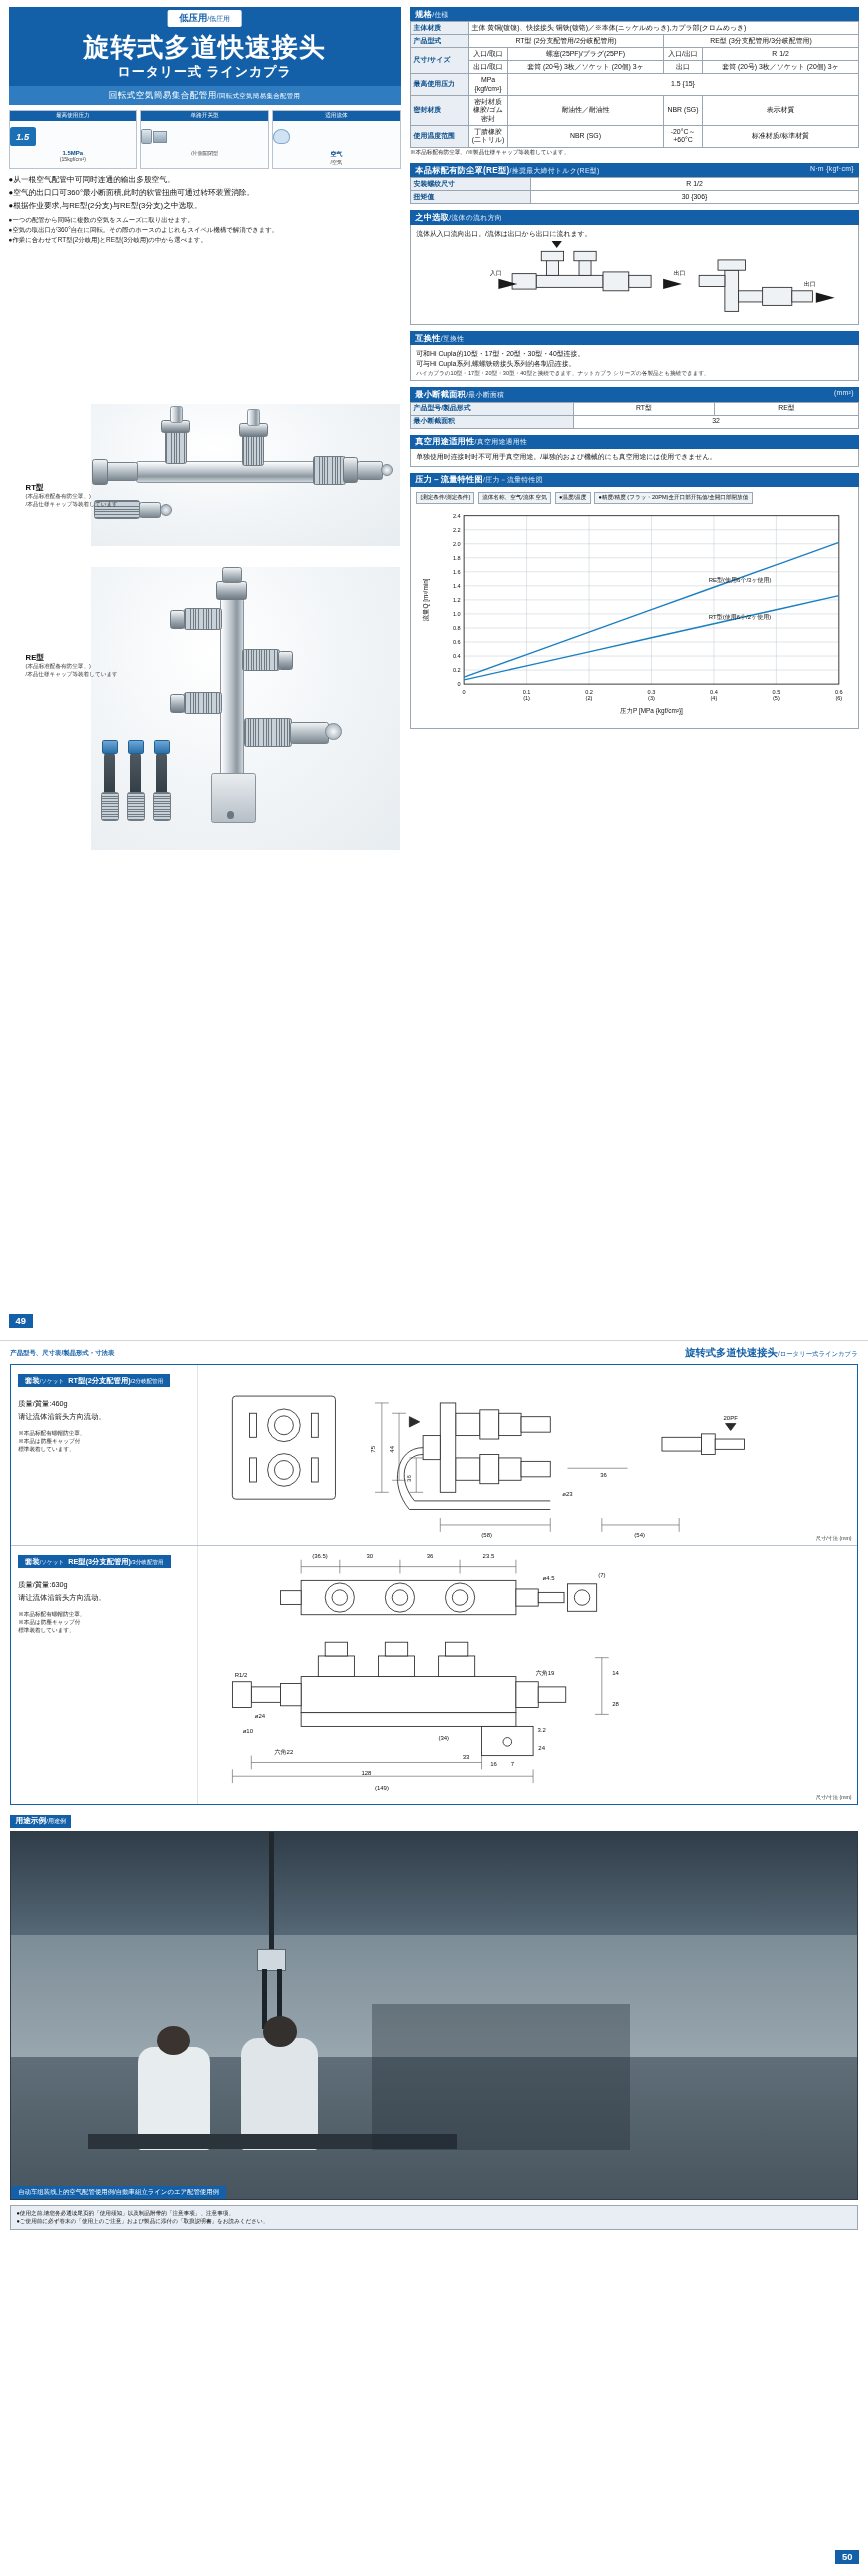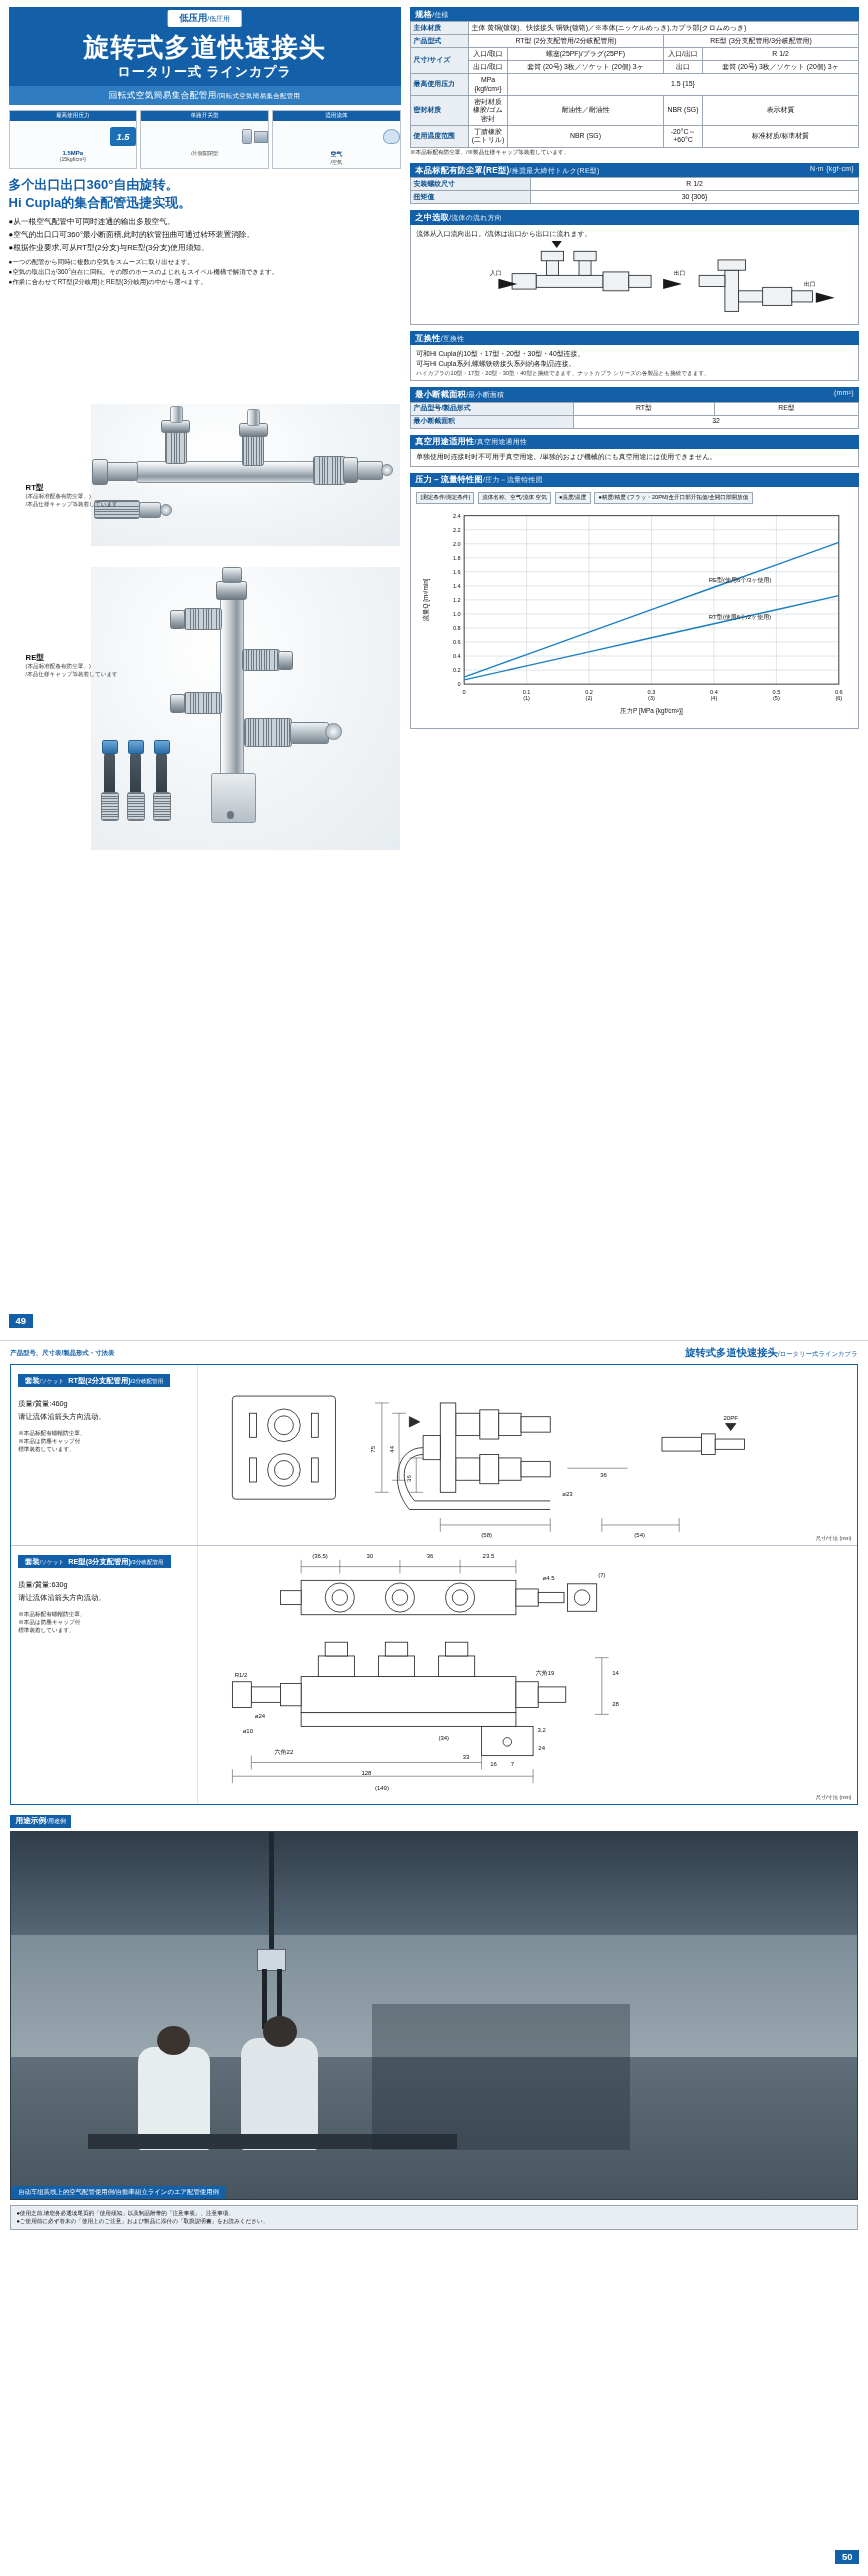--- a/index.html
+++ b/index.html
@@ -59,21 +59,21 @@
   
   .icons { display:flex; gap:3.4px; margin-top:5.2px; }
   .icon-box {
     flex:1; border:0.9px solid #b9c4ce; text-align:center; padding:1.7px 0 2.6px 0;
     background:#fbfcfd;
   }
   .icon-box .cap {
     background:#1360a8; color:#fff; font-size:5.6px; padding:0.9px 0; display:block;
     margin:-1.7px 0 2.6px 0;
   }
-  .icon-art { height:26px; display:flex; align-items:center; justify-content:flex-end;font-style:italic; }
+  .icon-art { height:26px; display:flex; align-items:center; justify-content:flex-start;font-style:italic; }
   .icon-box .val { font-size:6px; color:#0d4f8b; font-weight:bold; }
   .icon-box .val2 { font-size:5.2px; color:#444; }
 
   .badge15 {
     width:26px;height:19px;border-radius:2.6px;background:#1a6fb5;color:#fff;
     display:flex;align-items:center;justify-content:center;font-size:9.4px;font-weight:bold;
   }
   .arrowset { display:flex; align-items:center; gap:1.7px; }
   .cyl { width:10.3px;height:15.5px;background:linear-gradient(#dfe7ee,#9fb0bf);border:0.9px solid #7e8d9a;border-radius:1.7px;}
   .cyl2 { width:13.7px;height:12px;background:linear-gradient(#cfdae4,#8fa3b3);border:0.9px solid #7e8d9a;}
@@ -237,29 +237,25 @@
       <div class="icon-box">
         <span class="cap">适用流体</span>
         <div class="icon-art">
           <div class="airb"></div>
         </div>
         <div class="val">空气</div>
         <div class="val2">/空気</div>
       </div>
     </div>
 
-    <div class="headline">
-      <div>多个出口出口360°自由旋转。</div>
-      <div>Hi Cupla的集合配管迅捷实现。</div>
-    </div>
 
     <div class="bullets">
       <div>●从一根空气配管中可同时连通的输出多股空气。</div>
       <div>●空气的出口口可360°最小断面積,此时的软管扭曲可通过转环装置消除。</div>
-      <div>●根据作业要求,可从RT型(2分支)与RE型(3分支)使用须知。</div>
+      <div>●根据作业要求,与RE型(2分支)与RE型(3分支)之中选取。</div>
     </div>
 
 
     <div class="bullets2">
       <div>●一つの配管から同時に複数の空気をスムーズに取り出せます。</div>
       <div>●空気の取出口が360°自在に回転。その際のホースのよじれもスイベル機構で解消できます。</div>
       <div>●作業に合わせてRT型(2分岐用)とRE型(3分岐用)の中から選べます。</div>
     </div>
   </div>
 

